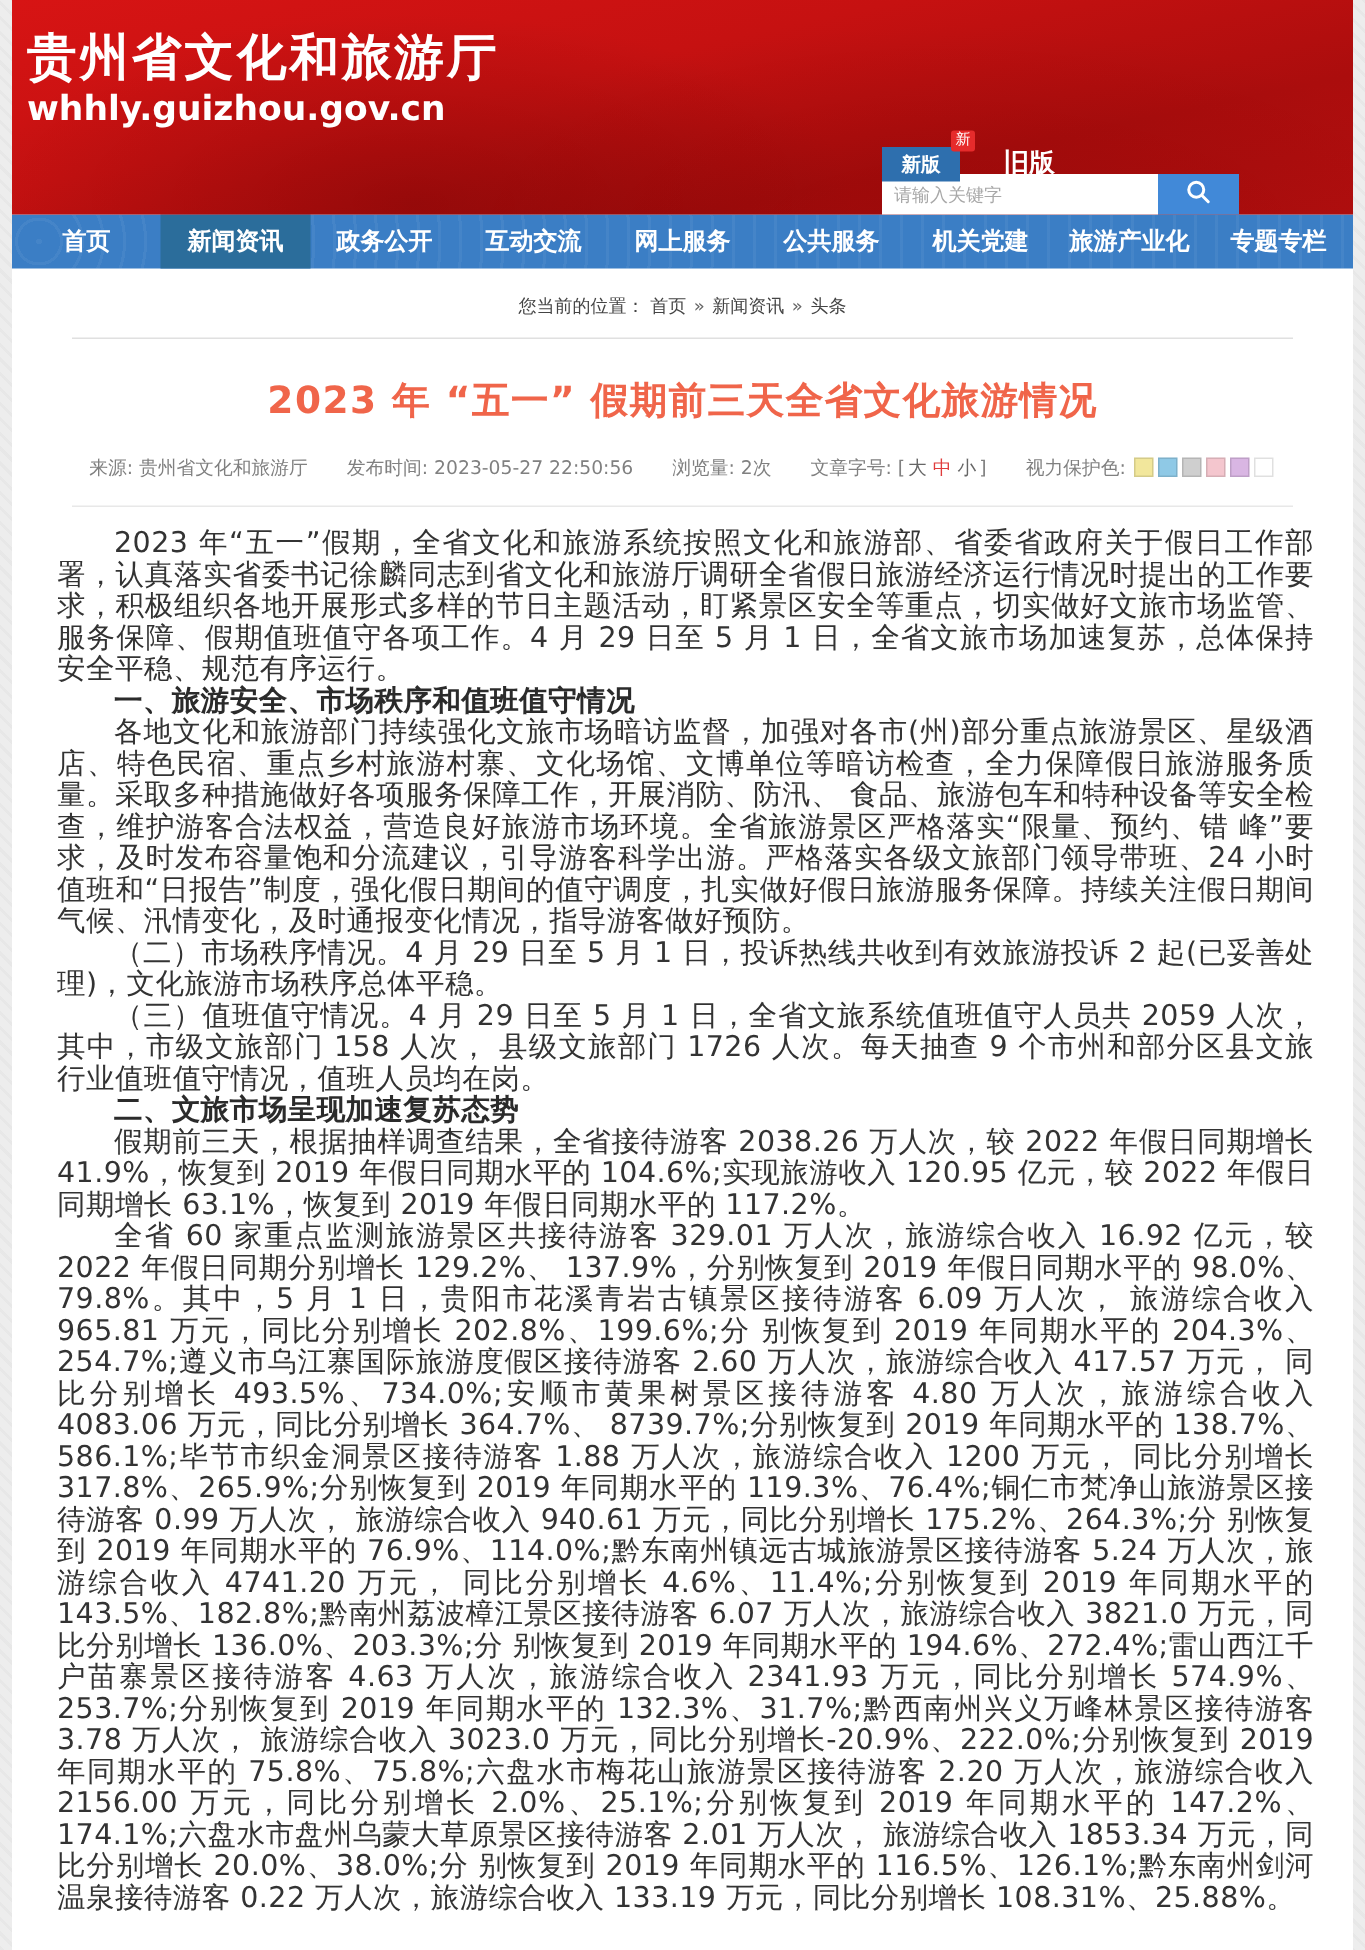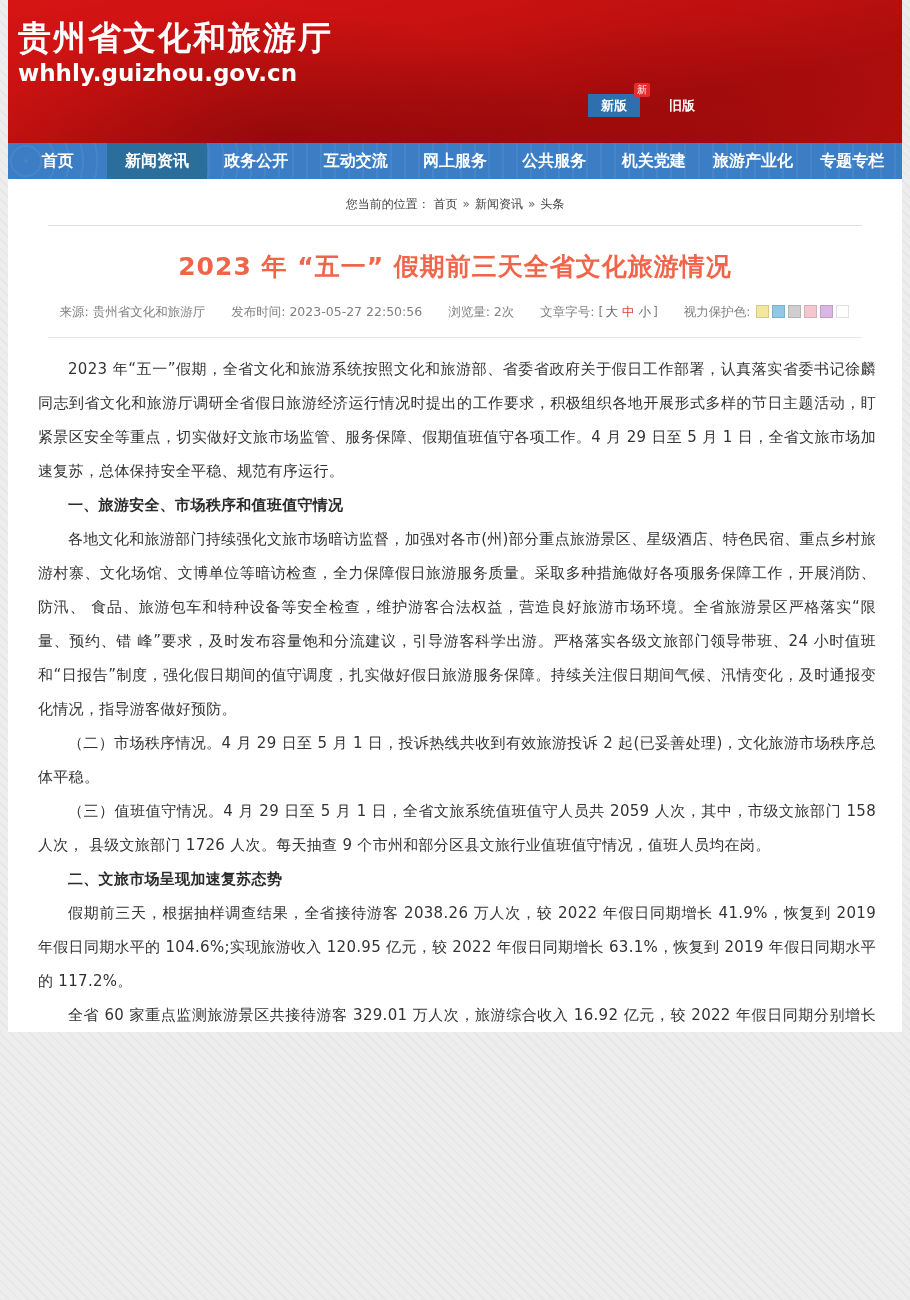--- a/index.html
+++ b/index.html
@@ -2,21 +2,21 @@
 <html><head>
 <meta charset="utf-8">
 <style>
   * { margin:0; padding:0; box-sizing:border-box; }
   html,body { width:910px; }
   body {
     font-family:"DejaVu Sans","Liberation Sans",sans-serif;
     background-color:#ededed;
     background-image:repeating-linear-gradient(45deg, rgba(0,0,0,0.025) 0 2px, transparent 2px 7px);
   }
-  .page { width:894px; height:1032px; margin:0 8px; background:#ffffff; overflow:hidden; position:relative; }
+  .page { width:894px; height:1300px; margin:0 8px; background:#ffffff; overflow:hidden; position:relative; }
 
   
   .site-header {
     position:relative; height:143px;
     background:
       radial-gradient(ellipse 420px 180px at 30% 95%, rgba(90,0,0,0.35), transparent 70%),
       radial-gradient(ellipse 500px 200px at 70% 110%, rgba(110,0,0,0.30), transparent 70%),
       linear-gradient(168deg,#d71414 0%, #c61111 38%, #ab0d0d 72%, #b30f0f 100%);
     overflow:visible;
   }
@@ -30,21 +30,21 @@
   .search-widget { position:absolute; left:580px; top:94px; width:238px; }
   .version-tabs { height:22px; }
   .tab-new {
     position:relative; display:inline-block; background:#2e6fae; color:#fff;
     font-size:13px; font-weight:bold; padding:3px 13px 2px; cursor:pointer;
   }
   .badge-new {
     position:absolute; top:-11px; right:-10px; background:#e62b2b; color:#fff;
     font-size:10px; line-height:12px; padding:1px 3px; border-radius:2px; font-weight:normal;
   }
-  .tab-old { display:inline-block; color:#fff; font-size:13px; font-weight:bold; padding:3px 10px 2px; margin-left:14px; cursor:pointer;text-align:center; }
+  .tab-old { display:inline-block; color:#fff; font-size:17px; font-weight:bold; padding:3px 10px 2px; margin-left:14px; cursor:pointer;text-align:center; }
   .search-row { display:flex; height:27px; }
   .search-input { flex:1; border:0; outline:0; padding:0 8px; font-size:12px; color:#333; font-family:inherit; }
   .search-input::placeholder { color:#a8a8a8; }
   .search-btn { width:54px; border:0; background:#4189d8; cursor:pointer; display:flex; align-items:center; justify-content:center; }
 
   
   .main-nav {
     height:36px; display:flex;
     background-color:#3b7ec5;
     background-image:repeating-radial-gradient(circle at 18px 18px, rgba(255,255,255,0.05) 0 2px, transparent 2px 14px);
@@ -63,21 +63,21 @@
   .article-title { margin:24px 60px 0; text-align:center; color:#f0654a; font-size:25px; font-weight:bold; letter-spacing:1px; }
   .article-meta { margin-top:21px; text-align:center; font-size:12.5px; color:#808080; }
   .article-meta .m-item { margin:11px 11px; white-space:nowrap; }
   .size-opt { margin:0 2px; cursor:pointer; color:#666; }
   .size-opt.active { color:#e03c3c; }
   .swatch { display:inline-block; width:13px; height:13px; vertical-align:-2px; margin:0 1.5px; cursor:pointer; border:1px solid rgba(0,0,0,0.12); }
 
   
   .article-body { padding:14px 26px 0 30px; }
   .para {
-    font-size:15px; line-height:34px; color:#333;
+    font-size:19px; line-height:21px; color:#333;
     text-align:justify; text-indent:2em; letter-spacing:0.3px;
   }
   .para.heading { font-weight:bold; color:#2b2b2b; }
 </style>
 </head>
 <body>
 
 <div class="page">
 
   <div class="site-header">
@@ -85,20 +85,31 @@
     <div class="site-url">whhly.guizhou.gov.cn</div>
 
 
     <div class="search-widget">
       <div class="version-tabs">
         <span class="tab-new">
           <span>新版</span>
           <span class="badge-new">新</span>
         </span>
         <span class="tab-old">旧版</span>
+      </div>
+      <div class="search-row">
+        <input class="search-input" type="text" placeholder="请输入关键字" style="">
+        <button class="search-btn">
+          <span>
+            <svg width="18" height="18" viewBox="0 0 18 18">
+              <circle cx="7.5" cy="7.5" r="5" fill="none" stroke="#ffffff" stroke-width="2"></circle>
+              <line x1="11.5" y1="11.5" x2="15.5" y2="15.5" stroke="#ffffff" stroke-width="2" stroke-linecap="round"></line>
+            </svg>
+          </span>
+        </button>
       </div>
     </div>
   </div>
 
   <div class="main-nav">
       <div class="nav-item">首页</div>
       <div class="nav-item active">新闻资讯</div>
       <div class="nav-item">政务公开</div>
       <div class="nav-item">互动交流</div>
       <div class="nav-item">网上服务</div>

